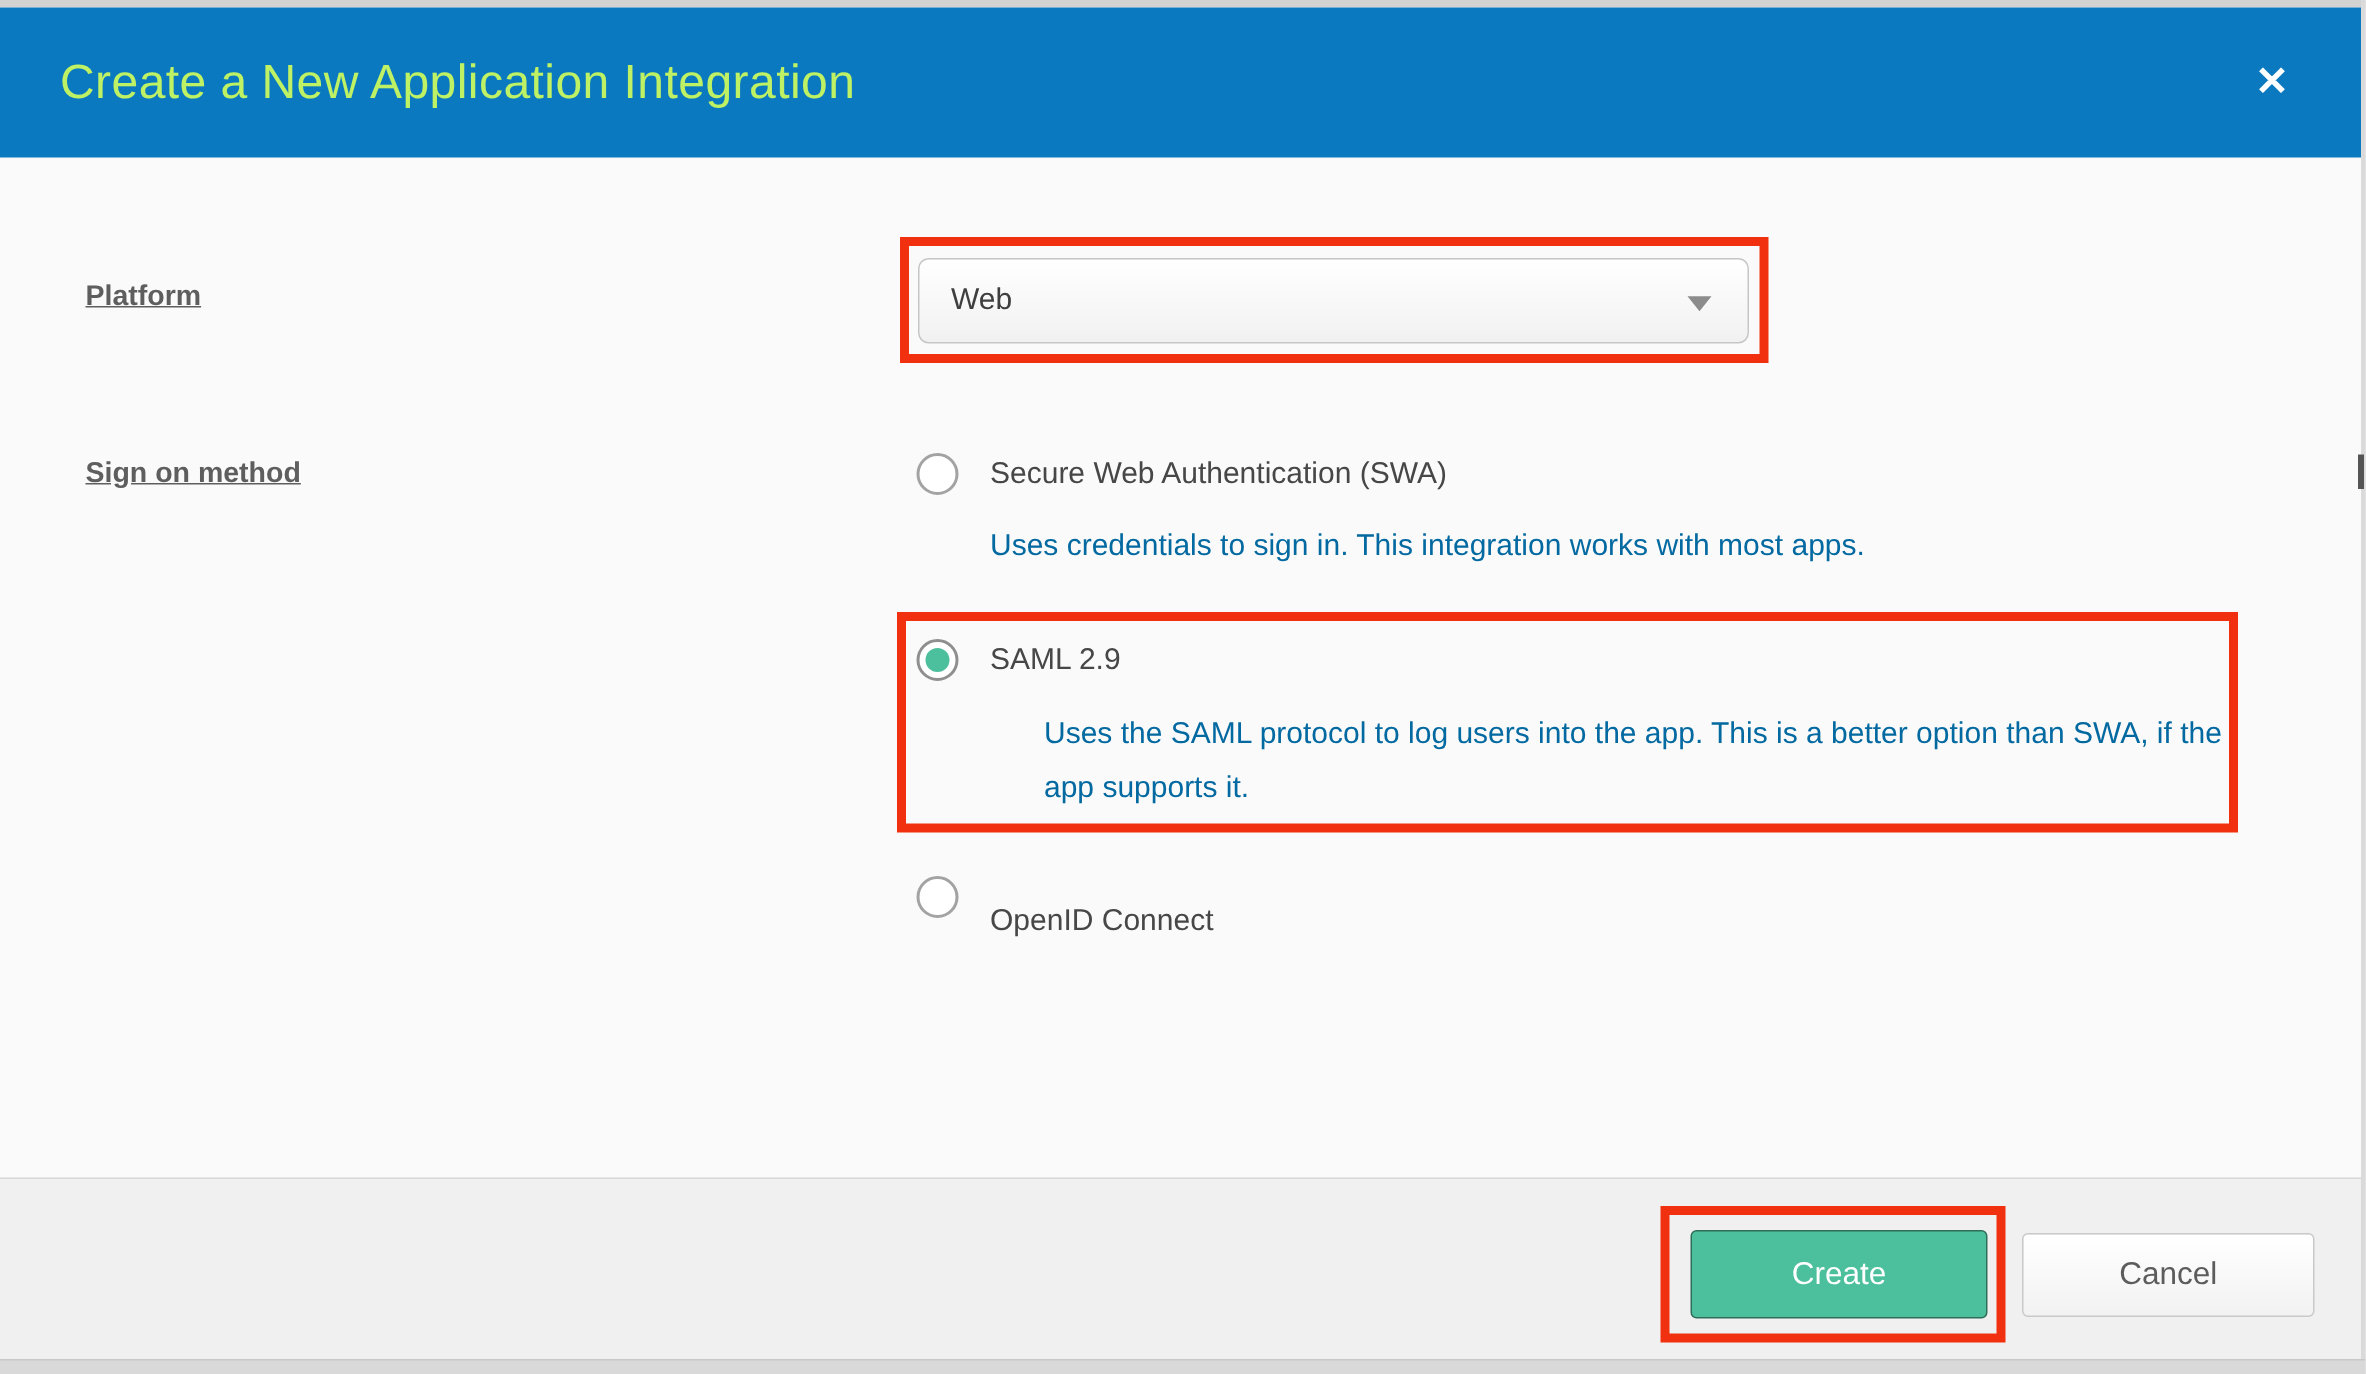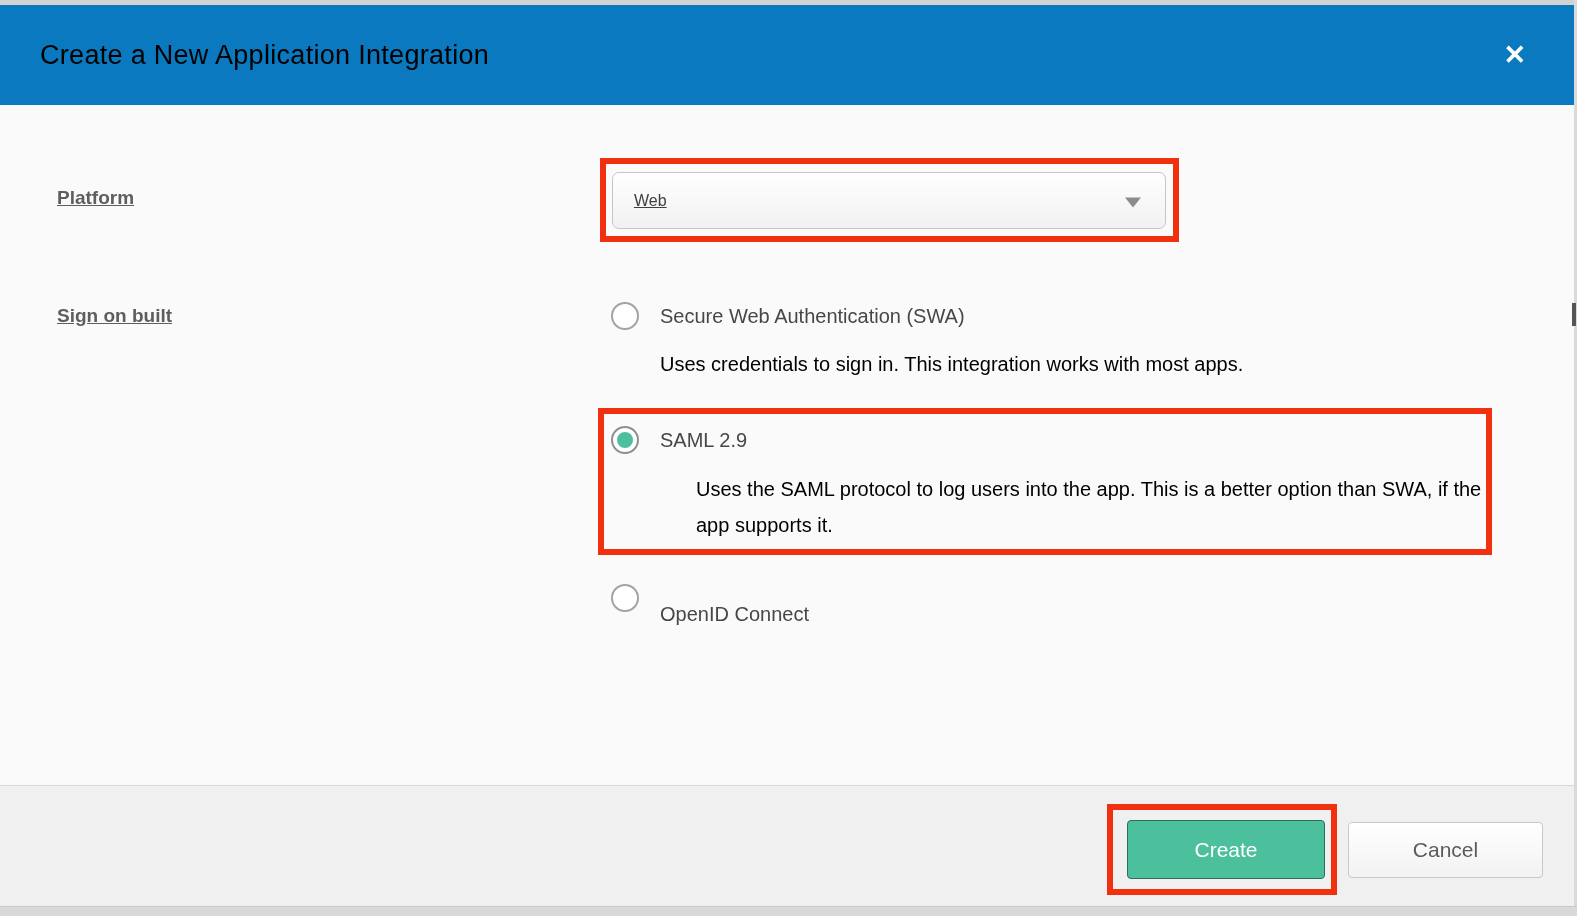--- a/index.html
+++ b/index.html
@@ -12,21 +12,21 @@
   
   .top-strip   { position:absolute; top:0; left:0; width:100%; height:5px; background:#d2d2d2; }
   .right-strip { position:absolute; top:0; right:0; width:3px; height:916px; background:#dadada; }
   .right-tick  { position:absolute; top:303px; right:1px; width:4px; height:23px; background:#555; }
   .bottom-strip{ position:absolute; top:906px; left:0; width:100%; height:10px;
                  background:#d9d9d9; border-top:1px solid #c9c9c9; box-sizing:border-box; }
 
   
   .modal-header { position:absolute; top:5px; left:0; width:1574px; height:100px; background:#0a79bf; }
   .modal-title  { position:absolute; left:40px; top:50%; transform:translateY(-50%);
-                  color:#000000; font-size:27px; font-weight:400; letter-spacing:.3px; white-space:nowrap; }
+                  color:#bef264; font-size:32px; font-weight:400; letter-spacing:.3px; white-space:nowrap; }
   .modal-close  { position:absolute; right:46px; top:50%; transform:translateY(-50%);
                   color:#ffffff; font-size:27px; font-weight:700; line-height:1; cursor:pointer;
                   background:none; border:none; padding:2px; }
 
   
   .field-label { position:absolute; left:57px; font-size:19px; font-weight:700; color:#5e5e5e;text-decoration:underline; }
   .label-platform { top:187px; }
   .label-signon   { top:305px; }
 
   
@@ -35,39 +35,39 @@
   .annot-saml     { left:598px; top:408px; width:894px; height:147px; }
   .annot-create   { left:1107px; top:804px; width:230px; height:91px; }
 
   
   .dropdown {
     position:absolute; left:612px; top:172px; width:554px; height:57px; box-sizing:border-box;
     border:1px solid #c6c6c6; border-radius:7px;
     background:linear-gradient(#ffffff, #f1f1f1);
     display:flex; align-items:center; padding-left:21px; cursor:pointer;
   }
-  .dropdown-value { font-size:16px; color:#3f3f3f;text-decoration:underline; }
+  .dropdown-value { font-size:20px; color:#3f3f3f; }
   .dropdown-caret {
     position:absolute; right:24px; top:50%; transform:translateY(-35%);
     width:0; height:0; border-left:8px solid transparent; border-right:8px solid transparent;
     border-top:10px solid #8c8c8c;
   }
 
   
   .radio {
     position:absolute; left:611px; width:28px; height:28px; box-sizing:border-box;
     border:2px solid #a3a3a3; border-radius:50%; background:#ffffff; cursor:pointer;
   }
   .radio.selected { border-color:#8f8f8f; }
   .radio.selected::after {
     content:""; position:absolute; left:4px; top:4px; right:4px; bottom:4px;
     border-radius:50%; background:#4cbf9c;
   }
   .opt-label { position:absolute; left:660px; font-size:20px; color:#474747; line-height:28px; cursor:pointer; }
-  .opt-desc  { position:absolute; left:660px; font-size:20px; color:#000000; line-height:36px; }
+  .opt-desc  { position:absolute; left:660px; font-size:20px; color:#0369a1; line-height:36px; }
 
   .radio-swa  { top:302px; }  .lbl-swa  { top:302px; }  .desc-swa  { top:350px; line-height:28px; }
   .radio-saml { top:426px; }  .lbl-saml { top:426px; }  .desc-saml { top:471px; width:820px;margin-left:36px; }
   .radio-oidc { top:584px; }  .lbl-oidc { top:600px; }  .desc-oidc { top:632px; line-height:28px; }
 
   
   .modal-footer { position:absolute; top:785px; left:0; width:100%; height:121px;
                   background:#f0f0f0; border-top:1px solid #d8d8d8; box-sizing:border-box; }
   .btn { position:absolute; box-sizing:border-box; border-radius:4px; font-size:21px;
          font-family:"Liberation Sans", sans-serif; cursor:pointer; }
@@ -88,21 +88,21 @@
     <button class="modal-close">✕</button>
   </div>
 
   <div class="field-label label-platform">Platform</div>
   <div class="dropdown">
     <span class="dropdown-value">Web</span>
     <span class="dropdown-caret"></span>
   </div>
   <div class="annotation annot-dropdown"></div>
 
-  <div class="field-label label-signon">Sign on built</div>
+  <div class="field-label label-signon">Sign on method</div>
 
   <div class="radio radio-swa"></div>
   <div class="opt-label lbl-swa">Secure Web Authentication (SWA)</div>
   <div class="opt-desc desc-swa">Uses credentials to sign in. This integration works with most apps.</div>
 
   <div class="radio radio-saml selected"></div>
   <div class="opt-label lbl-saml">SAML 2.9</div>
   <div class="opt-desc desc-saml">Uses the SAML protocol to log users into the app. This is a better option than SWA, if the app supports it.</div>
   <div class="annotation annot-saml"></div>
 

